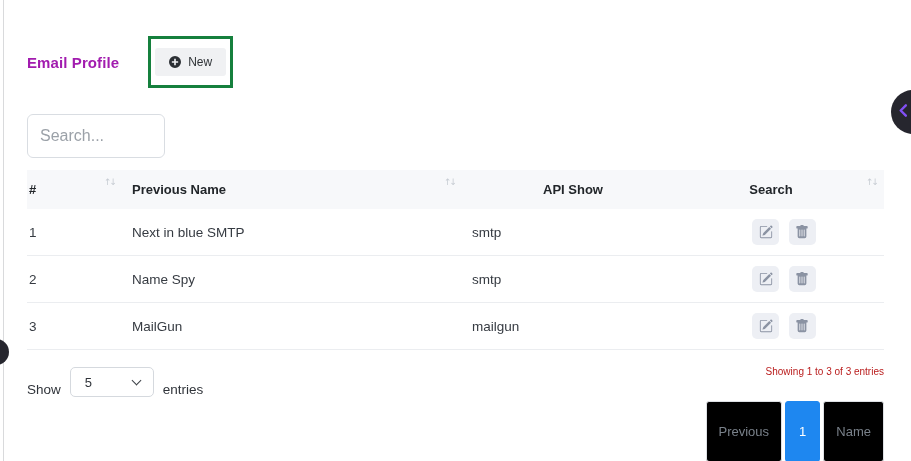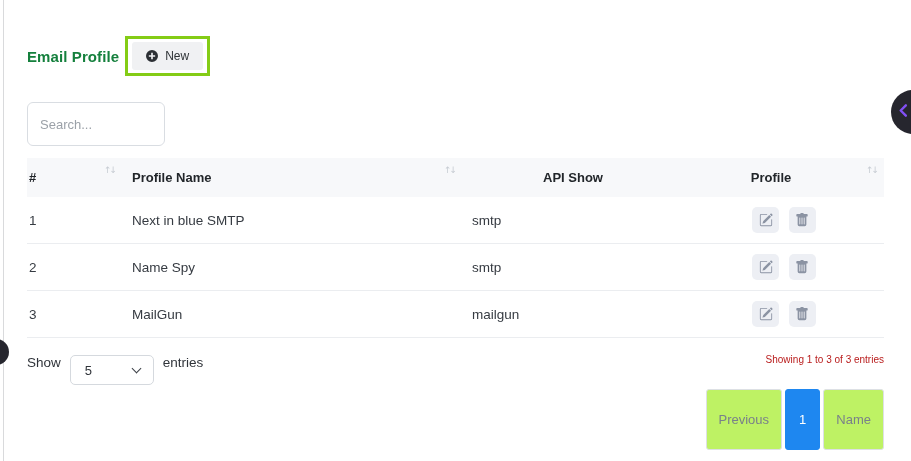--- a/index.html
+++ b/index.html
@@ -23,39 +23,39 @@
   .fab-right {
     position: absolute; left: 891px; top: 90px;
     width: 44px; height: 44px; border-radius: 50%;
     background: #26262e; border: none; cursor: pointer;
     display: flex; align-items: center; justify-content: flex-start;
     padding-left: 5px; color: #8250f4;
   }
   .content { padding: 36px 27px 0 27px; }
 
   .title-row { display: flex; align-items: center; }
-  .page-title { font-size: 15px; font-weight: 700; color: #15803d; letter-spacing: 0.1px; }
+  .page-title { font-size: 15px; font-weight: 700; color: #a21caf; letter-spacing: 0.1px; }
   .red-box {
-    margin-left: 6px;
-    border: 3px solid #84cc16;
-    padding: 3px 4px;
+    margin-left: 29px;
+    border: 3px solid #15803d;
+    padding: 9px 4px;
     display: inline-flex;
   }
   .new-btn {
     background: #f0f1f3; border: none; border-radius: 3px;
     padding: 7px 14px; font-size: 12px; color: #2f3337;
     font-family: "Liberation Sans", sans-serif;
     display: inline-flex; align-items: center; gap: 7px; cursor: pointer;
   }
   .new-btn svg { display: block; }
 
   .search-input {
     margin-top: 26px; width: 138px; height: 44px;
     border: 1px solid #d9dde2; border-radius: 6px;
-    padding: 0 12px; font-size: 13px; color: #363b42;
+    padding: 0 12px; font-size: 16px; color: #363b42;
     font-family: "Liberation Sans", sans-serif; outline: none;
     display: block;
   }
   .search-input::placeholder { color: #9ba1a8; }
 
   table { margin-top: 12px; width: 857px; border-collapse: collapse; table-layout: fixed; }
   th {
     background: #f7f8fa; text-align: left;
     font-size: 13px; font-weight: 700; color: #22262a;
     padding: 12px 10px; position: relative; cursor: pointer;
@@ -78,41 +78,41 @@
   td.col-actions { text-align: center; padding-top: 10px; padding-bottom: 10px; }
   .action-btn {
     display: inline-flex; align-items: center; justify-content: center;
     width: 27px; height: 26px; border: none; border-radius: 5px;
     background: #edeff4; color: #8b93a3; cursor: pointer; margin: 0 3px;
     vertical-align: middle;
   }
   .action-btn svg { display: block; }
 
   .table-footer { margin-top: 14px; display: flex; justify-content: space-between; width: 857px; }
-  .show-entries { display: flex; align-items: flex-start; gap: 9px; margin-top: 3px; height: 30px; }
+  .show-entries { display: flex; align-items: flex-end; gap: 9px; margin-top: 3px; height: 30px; }
   .show-entries .lbl { font-size: 13.5px; color: #30343a; }
   .select-wrap { position: relative; }
   .page-length-select {
     width: 84px; height: 30px; border: 1px solid #d5d9de; border-radius: 5px;
     background: #ffffff; font-size: 13px; color: #30343a;
     font-family: "Liberation Sans", sans-serif;
     padding: 0 0 0 14px; appearance: none; -webkit-appearance: none; outline: none;
     cursor: pointer;
   }
   .chevron-down-icon {
     position: absolute; right: 14px; top: 10px; width: 7px; height: 7px;
     border-left: 1.6px solid #3c4047; border-bottom: 1.6px solid #3c4047;
     transform: rotate(-45deg); pointer-events: none;
   }
   .footer-right { display: flex; flex-direction: column; align-items: flex-end; }
   .showing-text { font-size: 10px; color: #b91c1c; line-height: 15px; }
   .pagination { margin-top: 22px; display: flex; gap: 3px; }
   .page-btn {
     font-family: "Liberation Sans", sans-serif;
-    font-size: 13px; color: #79818a; background: #bef264;
+    font-size: 13px; color: #79818a; background: #000000;
     border: 1px solid #dde0e4; border-radius: 3px;
     padding: 22px 12px; cursor: pointer; line-height: 15px;
   }
   .page-btn.active {
     background: #1e87f0; border-color: #1e87f0; color: #ffffff;
     padding: 7px 13px;
   }
 </style>
 </head>
 <body>
@@ -148,28 +148,28 @@
   <input class="search-input" type="text" placeholder="Search..." style="">
 
   <table>
     <thead>
       <tr>
         <th class="c-index">
           <span>#</span>
           <span class="sort-icon">↑↓</span>
         </th>
         <th class="c-profile">
-          <span>Profile Name</span>
+          <span>Previous Name</span>
           <span class="sort-icon">↑↓</span>
         </th>
         <th class="c-api">
           <span>API Show</span>
         </th>
         <th class="c-actions">
-          <span>Profile</span>
+          <span>Search</span>
           <span class="sort-icon">↑↓</span>
         </th>
       </tr>
     </thead>
     <tbody>
   <tr>
     <td class="col-index">1</td>
     <td class="col-profile">Next in blue SMTP</td>
     <td class="col-api">smtp</td>
     <td class="col-actions">

